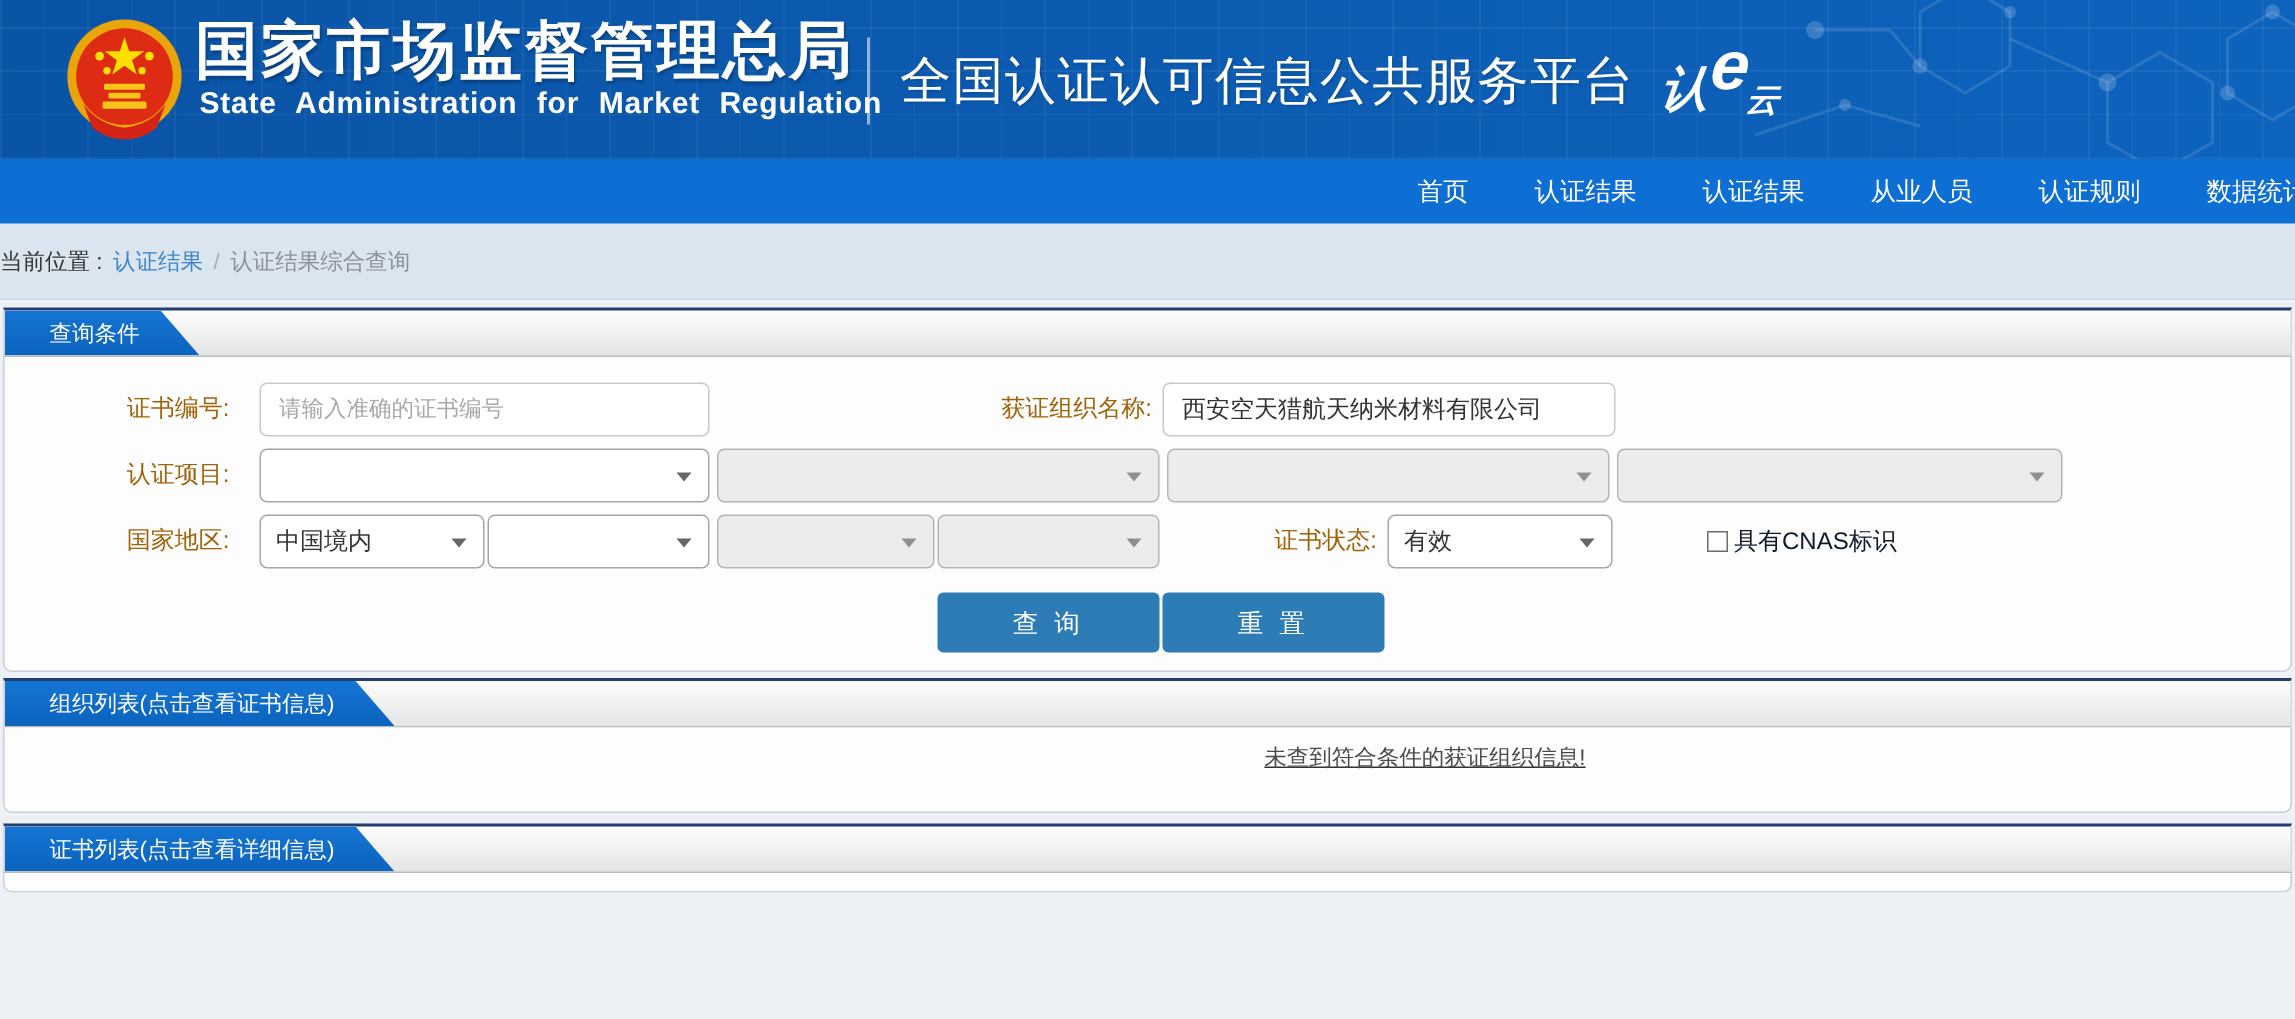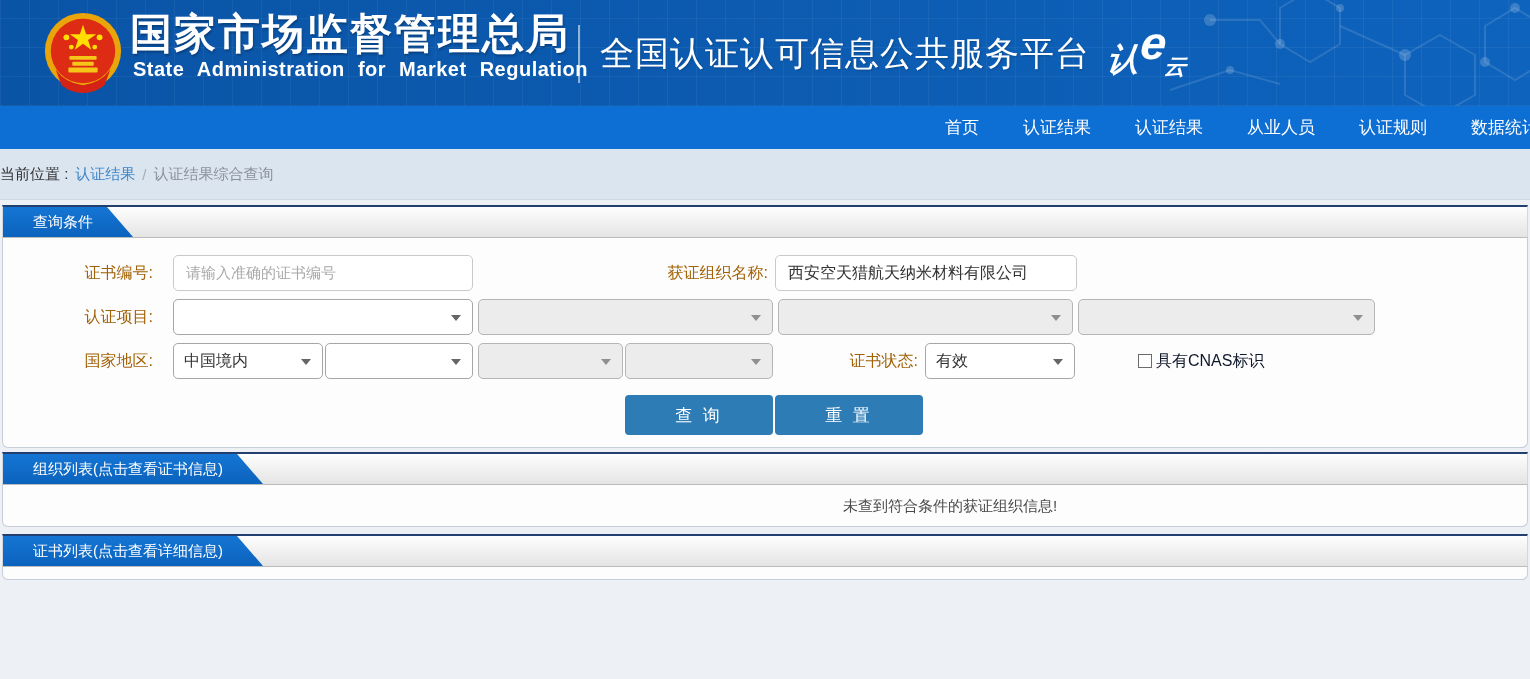--- a/index.html
+++ b/index.html
@@ -88,21 +88,21 @@
     padding:0 40px 0 30px;
     clip-path:polygon(0 0, calc(100% - 26px) 0, 100% 100%, 0 100%);
     white-space:nowrap;
   }
   .section-body {
     background:#fdfdfe; border:1px solid #c7ced8; border-top:none;
     border-radius:0 0 6px 6px; position:relative;
   }
 
   .q-body { height:210px; }
-  .o-body { height:42px; }
+  .o-body { height:57px;text-decoration:underline; }
   .c-body { height:13px; }
 
   .empty-msg {
     line-height:42px; font-size:15px; color:#4a4a4a;
     text-align:center; padding-left:370px;
   }
 
   
   .flabel {
     position:absolute; height:36px; line-height:36px;

